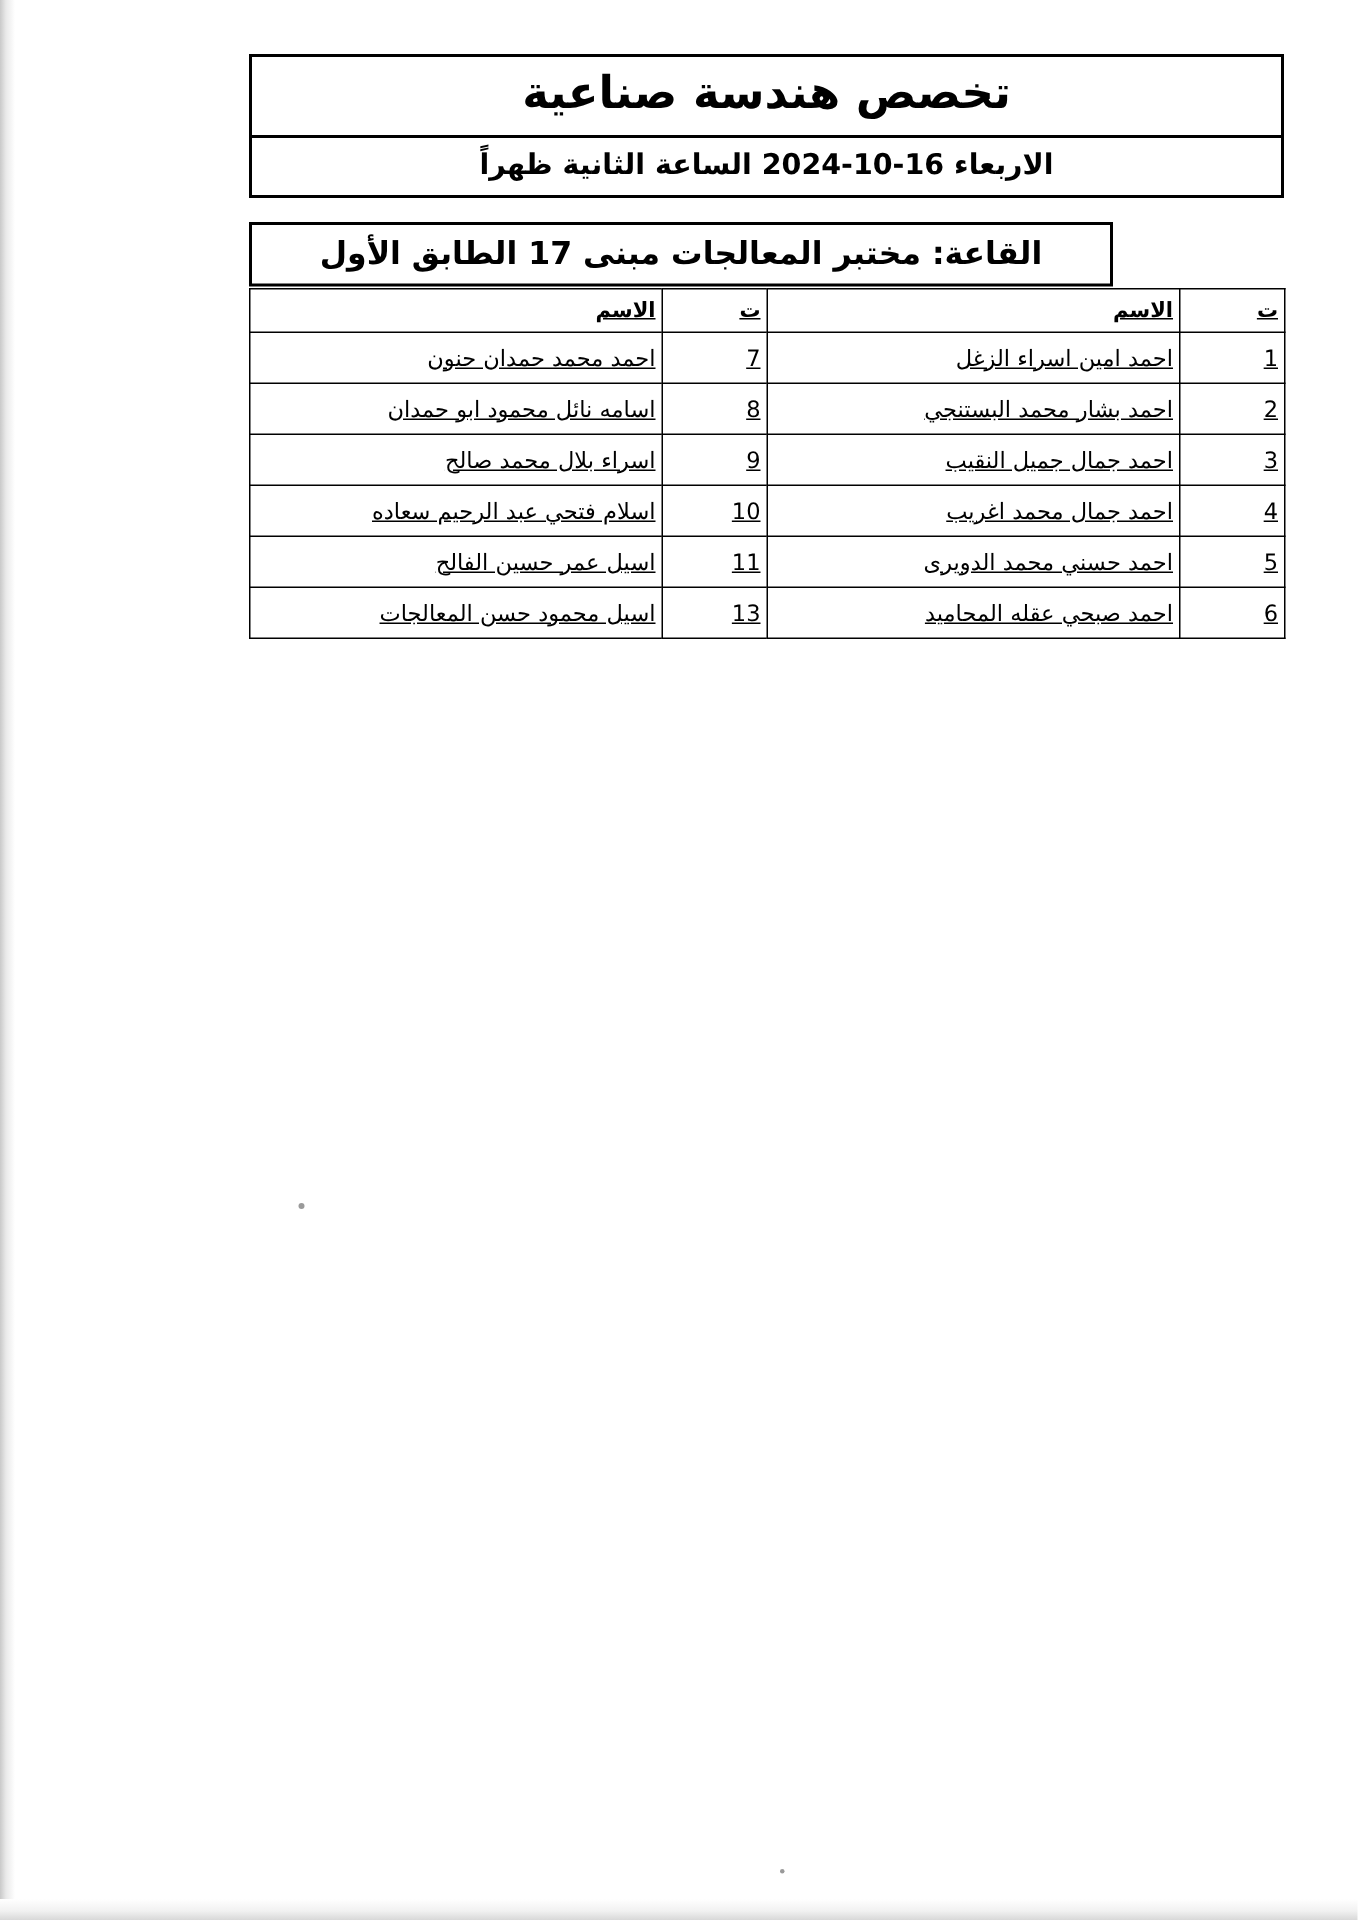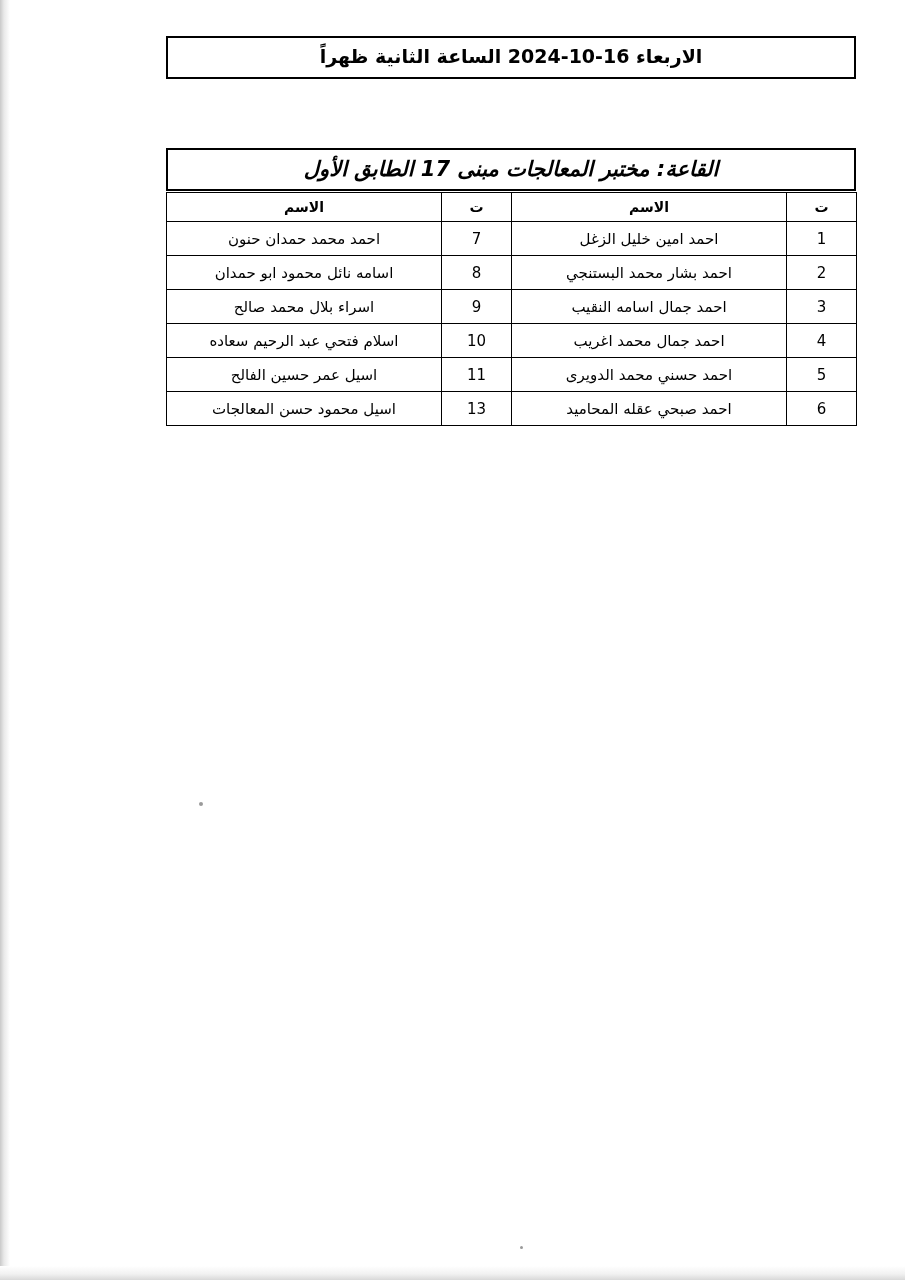--- a/index.html
+++ b/index.html
@@ -68,47 +68,47 @@
     font-size: 19px;
     line-height: 1.3;
     padding: 6px 0 8px 0;
   }
 
   
   .hall-box {
     position: absolute;
     left: 166px;
     top: 148px;
-    width: 690px;
+    width: 576px;
     border: 2px solid #000;
     box-sizing: border-box;
     text-align: center;
     font-weight: bold;
     font-size: 21px;
     padding: 7px 0 8px 0;
-    font-style: italic;
   }
 
   
   table.names {
     position: absolute;
     left: 166px;
     top: 192px;
     width: 690px;
     border-collapse: collapse;
     table-layout: fixed;
   }
   table.names td, table.names th {
     border: 1px solid #000;
-    text-align: center;
+    text-align: right;
     vertical-align: middle;
     font-size: 15px;
     height: 33px;
     padding: 0 4px;
     font-weight: normal;
+    text-decoration: underline;
   }
   table.names thead th {
     font-weight: bold;
     font-size: 14px;
     height: 28px;
   }
   
   col.c-idx { width: 70px; }
   col.c-name { width: 275px; }
 
@@ -127,20 +127,21 @@
 
 <div class="page">
 
   <div class="scan-edge-left"></div>
   <div class="scan-edge-bottom"></div>
 
   <div class="speck" style="left:199px; top:802px; width:4px; height:4px;"></div>
   <div class="speck" style="left:520px; top:1246px; width:3px; height:3px;"></div>
 
   <div class="header-box">
+    <div class="header-title">تخصص هندسة صناعية</div>
     <div class="header-sub">الاربعاء 16-10-2024  الساعة الثانية ظهراً</div>
   </div>
 
   <div class="hall-box">القاعة: مختبر المعالجات مبنى 17 الطابق الأول</div>
 
   <table class="names">
     <colgroup>
       <col class="c-idx">
       <col class="c-name">
       <col class="c-idx">
@@ -150,33 +151,33 @@
       <tr>
         <th class="idx">ت</th>
         <th class="name">الاسم</th>
         <th class="idx">ت</th>
         <th class="name">الاسم</th>
       </tr>
     </thead>
     <tbody>
       <tr>
         <td class="idx">1</td>
-        <td class="name">احمد امين خليل الزغل</td>
+        <td class="name">احمد امين اسراء الزغل</td>
         <td class="idx">7</td>
         <td class="name">احمد محمد حمدان حنون</td>
       </tr>
       <tr>
         <td class="idx">2</td>
         <td class="name">احمد بشار محمد البستنجي</td>
         <td class="idx">8</td>
         <td class="name">اسامه نائل محمود ابو حمدان</td>
       </tr>
       <tr>
         <td class="idx">3</td>
-        <td class="name">احمد جمال اسامه النقيب</td>
+        <td class="name">احمد جمال جميل النقيب</td>
         <td class="idx">9</td>
         <td class="name">اسراء بلال محمد صالح</td>
       </tr>
       <tr>
         <td class="idx">4</td>
         <td class="name">احمد جمال محمد اغريب</td>
         <td class="idx">10</td>
         <td class="name">اسلام فتحي عبد الرحيم سعاده</td>
       </tr>
       <tr>

